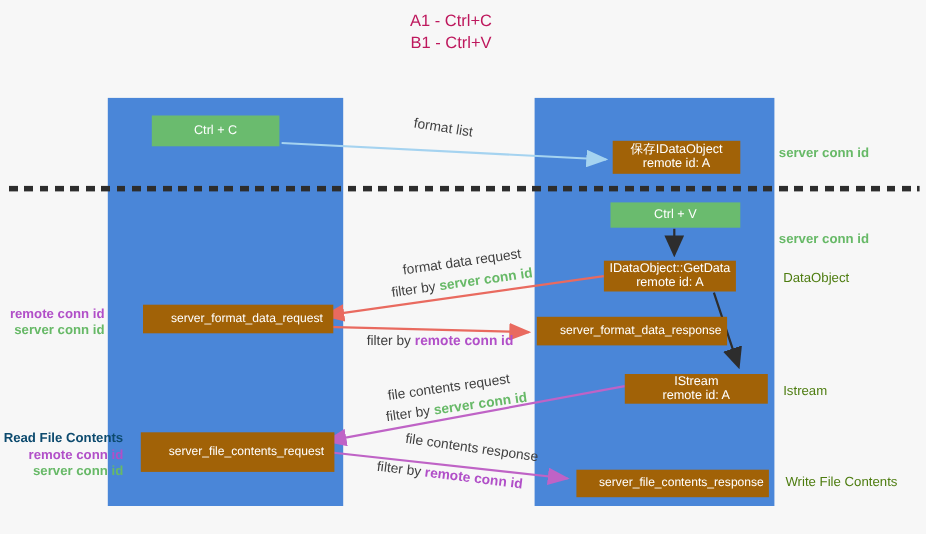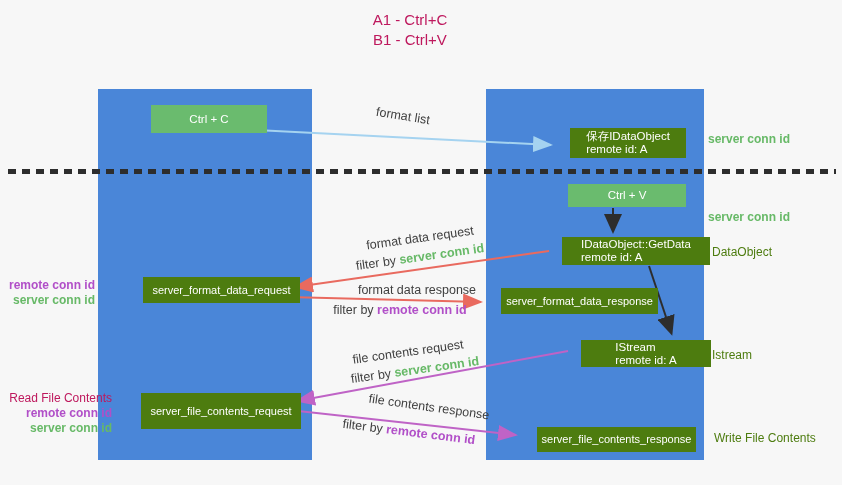--- a/index.html
+++ b/index.html
@@ -22,37 +22,37 @@
     position:absolute;top:89px;height:371px;
     background:#4a86d8;
   }
   .lane-header{
     position:absolute;top:54px;width:120px;
     text-align:center;font-size:12px;line-height:14px;color:#3a3a3a;margin-top:44px;
   }
   .box{
     position:absolute;
     display:flex;align-items:center;justify-content:center;
-    text-align:left;color:#ffffff;
-    font-size:11.5px;line-height:13px;white-space:nowrap;margin-left:13px;
+    text-align:center;color:#ffffff;
+    font-size:11.5px;line-height:13px;white-space:nowrap;
   }
   .box.green{background:#6abb6e;}
-  .box.orange{background:#4d7c0f;}
-  .box.small-text{font-size:11px;}
+  .box.orange{background:#a16207;}
+  .box.small-text{font-size:11px;padding-left:16px;}
   .note{
     position:absolute;font-size:12px;color:#4d7c0f;white-space:nowrap;
   }
   .note.green{color:#67b967;font-weight:bold;}
   .side-block{
     position:absolute;text-align:right;
     font-size:12px;line-height:15px;white-space:nowrap;
   }
   .side-block .purple{color:#b14fc8;font-weight:bold;}
   .side-block .green{color:#67b967;font-weight:bold;}
-  .side-block .plain{color:#be185d;font-weight:normal;}
+  .side-block .plain{color:#0c4a6e;font-weight:bold;}
   .arrow-label{
     position:absolute;width:170px;text-align:center;
     font-size:12.5px;color:#3f3f3f;white-space:nowrap;
   }
   .arrow-label .green{color:#67b967;font-weight:bold;}
   .arrow-label .purple{color:#b14fc8;font-weight:bold;}
   .divider{
     position:absolute;left:8px;top:169px;width:828px;height:5px;
     background:repeating-linear-gradient(90deg,#2d2d2d 0 8px,transparent 8px 14px);
   }
@@ -117,21 +117,21 @@
 
   <div class="box orange" style="left:557px;top:128px;width:116px;height:30px;">
     <div>
       <div>保存IDataObject</div>
       <div>remote id: A</div>
     </div>
   </div>
   <div class="box green" style="left:555px;top:184px;width:118px;height:23px;">
     <span>Ctrl + V</span>
   </div>
-  <div class="box orange" style="left:549px;top:237px;width:148px;height:28px;">
+  <div class="box orange" style="left:549px;top:237px;width:120px;height:28px;">
     <div>
       <div>IDataObject::GetData</div>
       <div>remote id: A</div>
     </div>
   </div>
   <div class="box orange small-text" style="left:488px;top:288px;width:157px;height:26px;">
     <span>server_format_data_response</span>
   </div>
   <div class="box orange" style="left:568px;top:340px;width:130px;height:27px;">
     <div>
@@ -159,21 +159,20 @@
     <div class="green">server conn id</div>
   </div>
 
   <div class="arrow-label" style="left:318px;top:109px;transform:rotate(9deg);">format list</div>
 
   <div class="arrow-label" style="left:335px;top:231px;transform:rotate(-8deg);">format data request</div>
   <div class="arrow-label" style="left:335px;top:250px;transform:rotate(-8deg);">
     <span>filter by </span><span class="green">server conn id</span>
   </div>
 
-  <div class="arrow-label" style="left:332px;top:283px;">format data response</div>
   <div class="arrow-label" style="left:315px;top:303px;">
     <span>filter by </span><span class="purple">remote conn id</span>
   </div>
 
   <div class="arrow-label" style="left:323px;top:345px;transform:rotate(-8deg);">file contents request</div>
   <div class="arrow-label" style="left:330px;top:363px;transform:rotate(-8deg);">
     <span>filter by </span><span class="green">server conn id</span>
   </div>
 
   <div class="arrow-label" style="left:344px;top:400px;transform:rotate(8deg);">file contents response</div>

